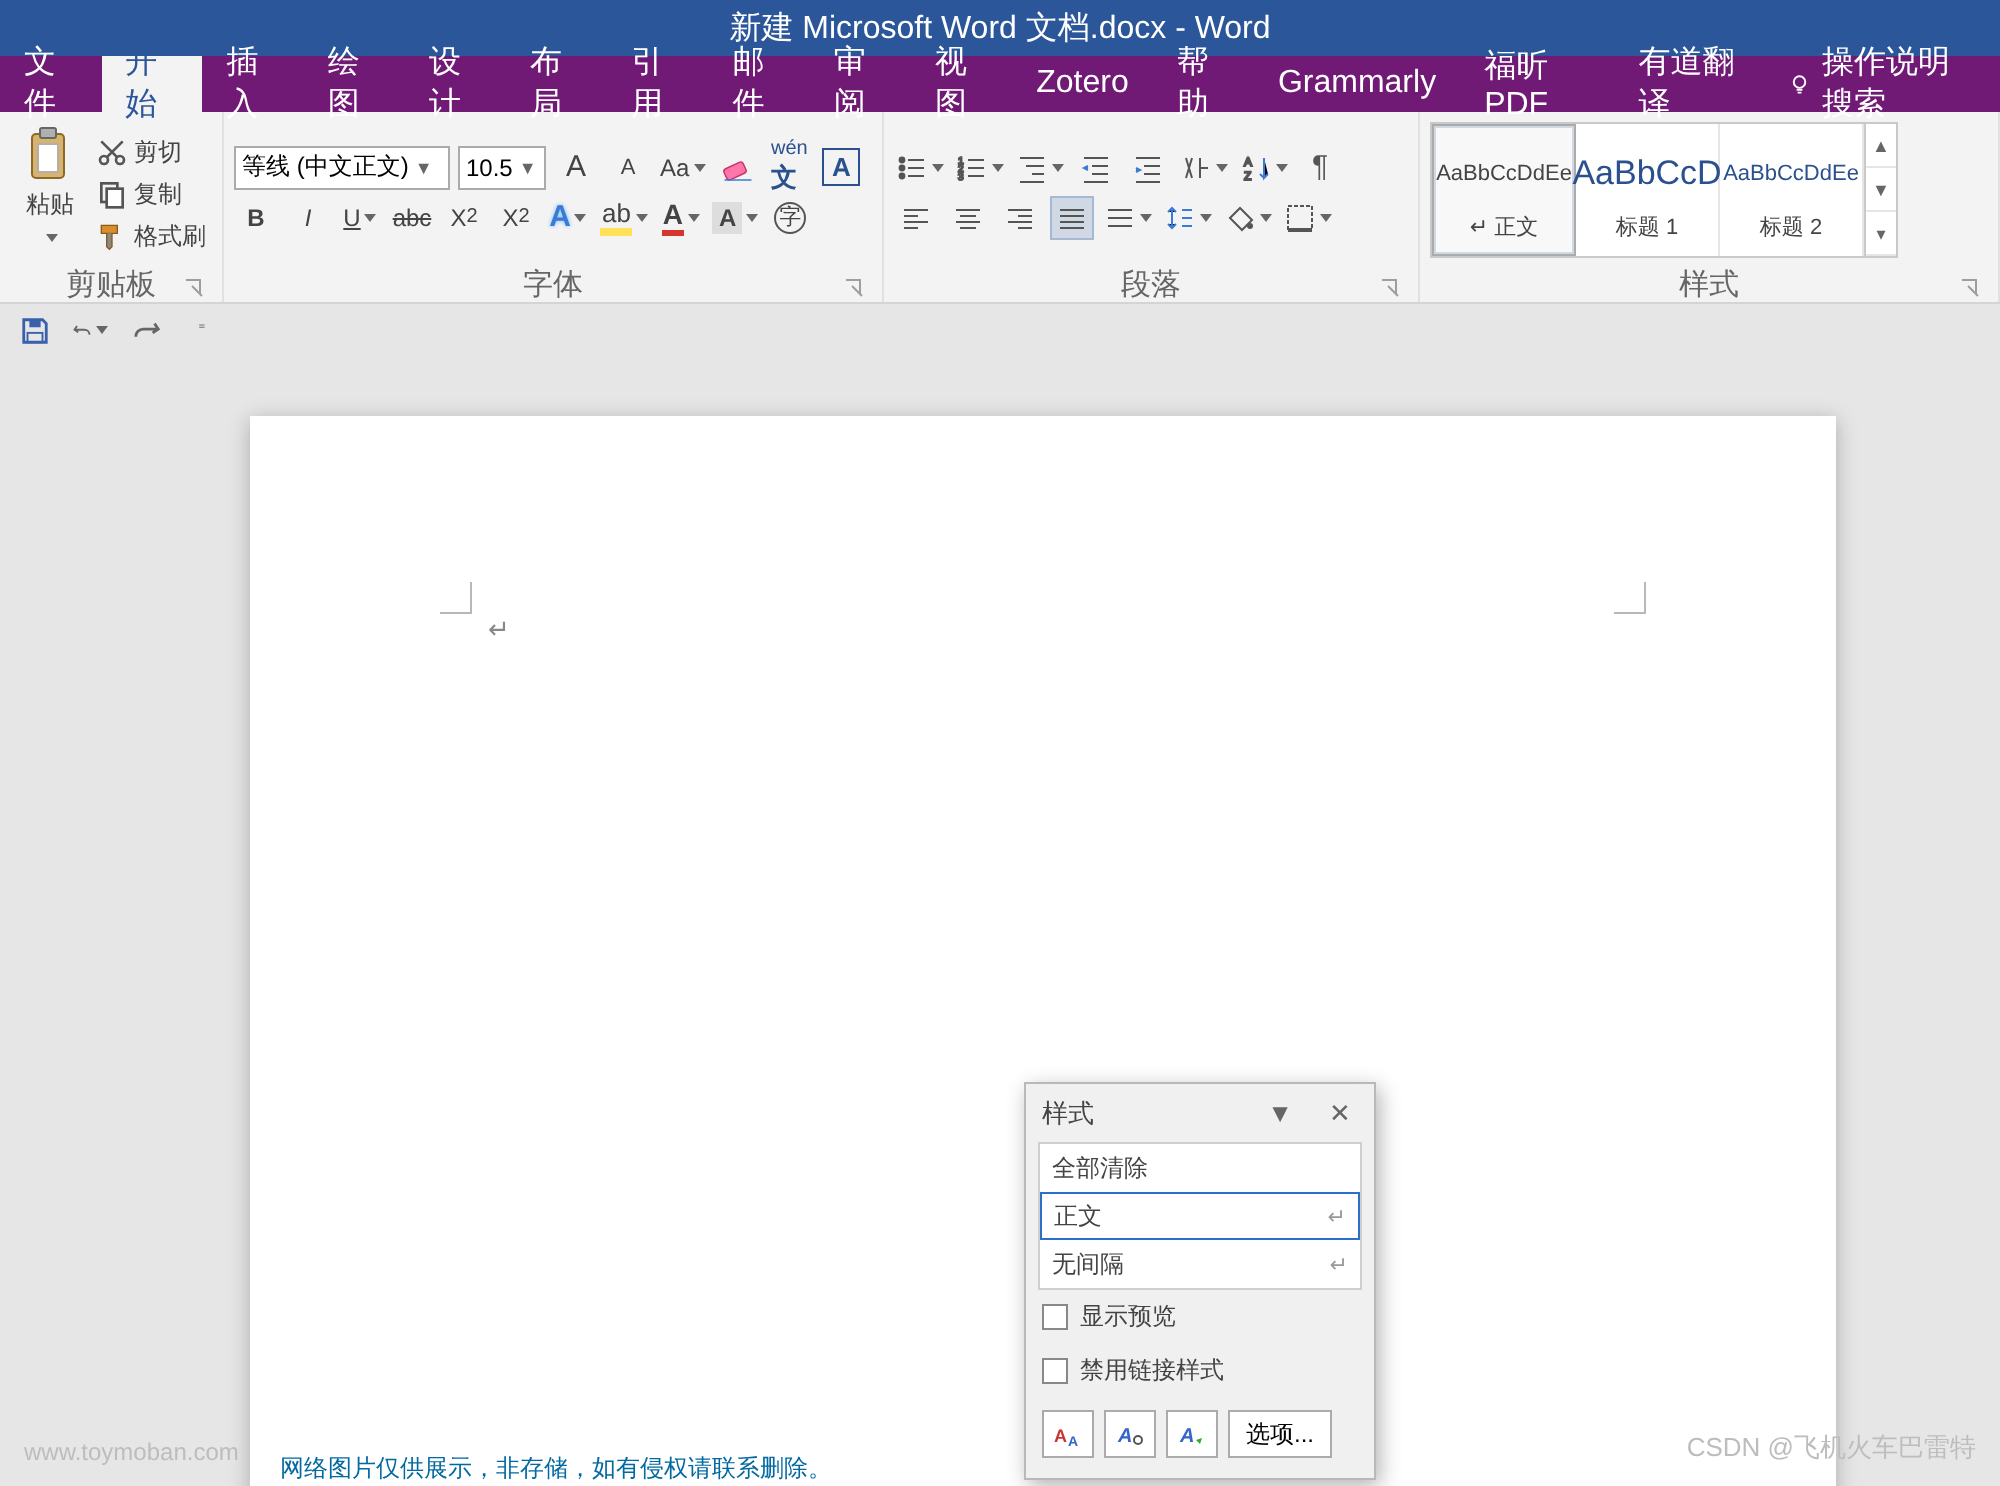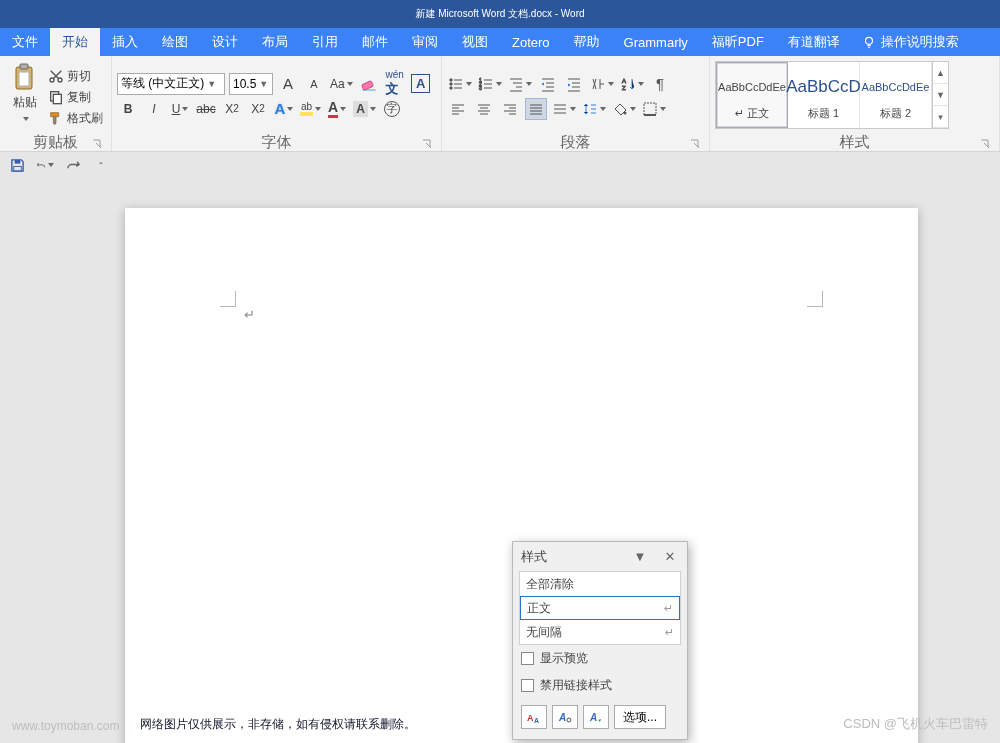--- a/index.html
+++ b/index.html
@@ -1,22 +1,22 @@
 <!DOCTYPE html>
 <html><head>
 <meta charset="utf-8">
 <style>
 * { box-sizing: border-box; margin: 0; padding: 0; font-family: "Microsoft YaHei", "Segoe UI", sans-serif; }
 body { width: 1000px; height: 743px; background: #e6e6e6; overflow: hidden; position: relative; font-size: 12px; }
 
 
-.titlebar { height: 28px; background: #2b579a; color: #fff; display: flex; align-items: center; justify-content: center; font-size: 10px; }
-
-
-.tabs { height: 28px; background: #3b82f6; display: flex; align-items: stretch; color: #fff; font-size: 13px; }
+.titlebar { height: 28px; background: #2b579a; color: #fff; display: flex; align-items: center; justify-content: center; font-size: 16px; }
+
+
+.tabs { height: 28px; background: #701a75; display: flex; align-items: stretch; color: #fff; font-size: 16px; }
 .tab { padding: 0 12px; display: flex; align-items: center; cursor: pointer; }
 .tab.active { background: #f3f3f3; color: #2b579a; }
 .tell-me { display: flex; align-items: center; gap: 5px; padding: 0 10px; }
 .bulb { width: 14px; height: 14px; }
 
 
 .ribbon { height: 96px; background: #f3f3f3; border-bottom: 1px solid #d4d4d4; display: flex; }
 .group { border-right: 1px solid #e1e1e1; display: flex; flex-direction: column; position: relative; padding: 3px 5px 0 5px; }
 .group-body { flex: 1; display: flex; }
 .group-label { height: 18px; font-size: 15px; color: #666; text-align: center; position: relative; }
@@ -64,21 +64,21 @@
 .pane-li.selected { border:1.5px solid #2a6fc9; }
 .ret { position:absolute; right:6px; color:#999; font-size:11px; }
 .pane-chk { display:flex; align-items:center; gap:6px; padding:5px 8px; font-size:12px; color:#444;text-align:right; }
 .chkbox{width:13px;height:13px;border:1px solid #888;background:#fff;cursor:pointer;}
 .pane-btm { display:flex; gap:5px; padding:6px 8px 10px 8px; }
 .pbox { width:26px; height:24px; border:1px solid #ababab; background:#fff; display:flex; align-items:center; justify-content:center; cursor:pointer; font-size:11px; }
 .opt-btn { height:24px; border:1px solid #ababab; background:#fff; padding:0 8px; font-size:12px; cursor:pointer; display:flex; align-items:center; }
 
 
 .wm-l { position:absolute; left:12px; bottom:10px; font-size:12px; color:#bdbdbd; }
-.wm-c { position:absolute; left:140px; bottom:10px; font-size:12px; color:#0f172a; }
+.wm-c { position:absolute; left:140px; bottom:0; font-size:12px; color:#0369a1; }
 .wm-r { position:absolute; right:12px; bottom:10px; font-size:13px; color:#bdbdbd;margin-top:43px; }
 
 svg { display:block; }
 .tri-d::after{content:"";border-left:3px solid transparent;border-right:3px solid transparent;border-top:4px solid #666;display:inline-block;margin-left:2px;vertical-align:middle;}
 </style>
 </head>
 <body>
 
 <div class="titlebar">
   <span>新建 Microsoft Word 文档.docx  -  Word</span>
@@ -191,21 +191,21 @@
             <sub>2</sub>
           </div>
         <div class="btn">
             <span>X</span>
             <sup>2</sup>
           </div>
         <div class="btn tri-d">
             <span style="color:#3a7bd5;font-weight:bold;font-size:15px;text-shadow:0 0 2px #7bf">A</span>
           </div>
         <div class="btn tri-d">
-            <span style="border-bottom:4px solid #ffe15a;padding:0 1px;font-size:10px">ab</span>
+            <span style="border-bottom:4px solid #ffe15a;padding:0 1px;font-size:13px">ab</span>
           </div>
         <div class="btn tri-d">
             <span style="border-bottom:3px solid #d4352c;font-weight:bold;font-size:14px">A</span>
           </div>
         <div class="btn tri-d">
             <span style="background:#ddd;padding:1px 3px;font-weight:bold">A</span>
           </div>
         <div class="btn">
             <span style="border:1.5px solid #555;border-radius:50%;width:16px;height:16px;display:inline-flex;align-items:center;justify-content:center;font-size:11px">字</span>
           </div>

